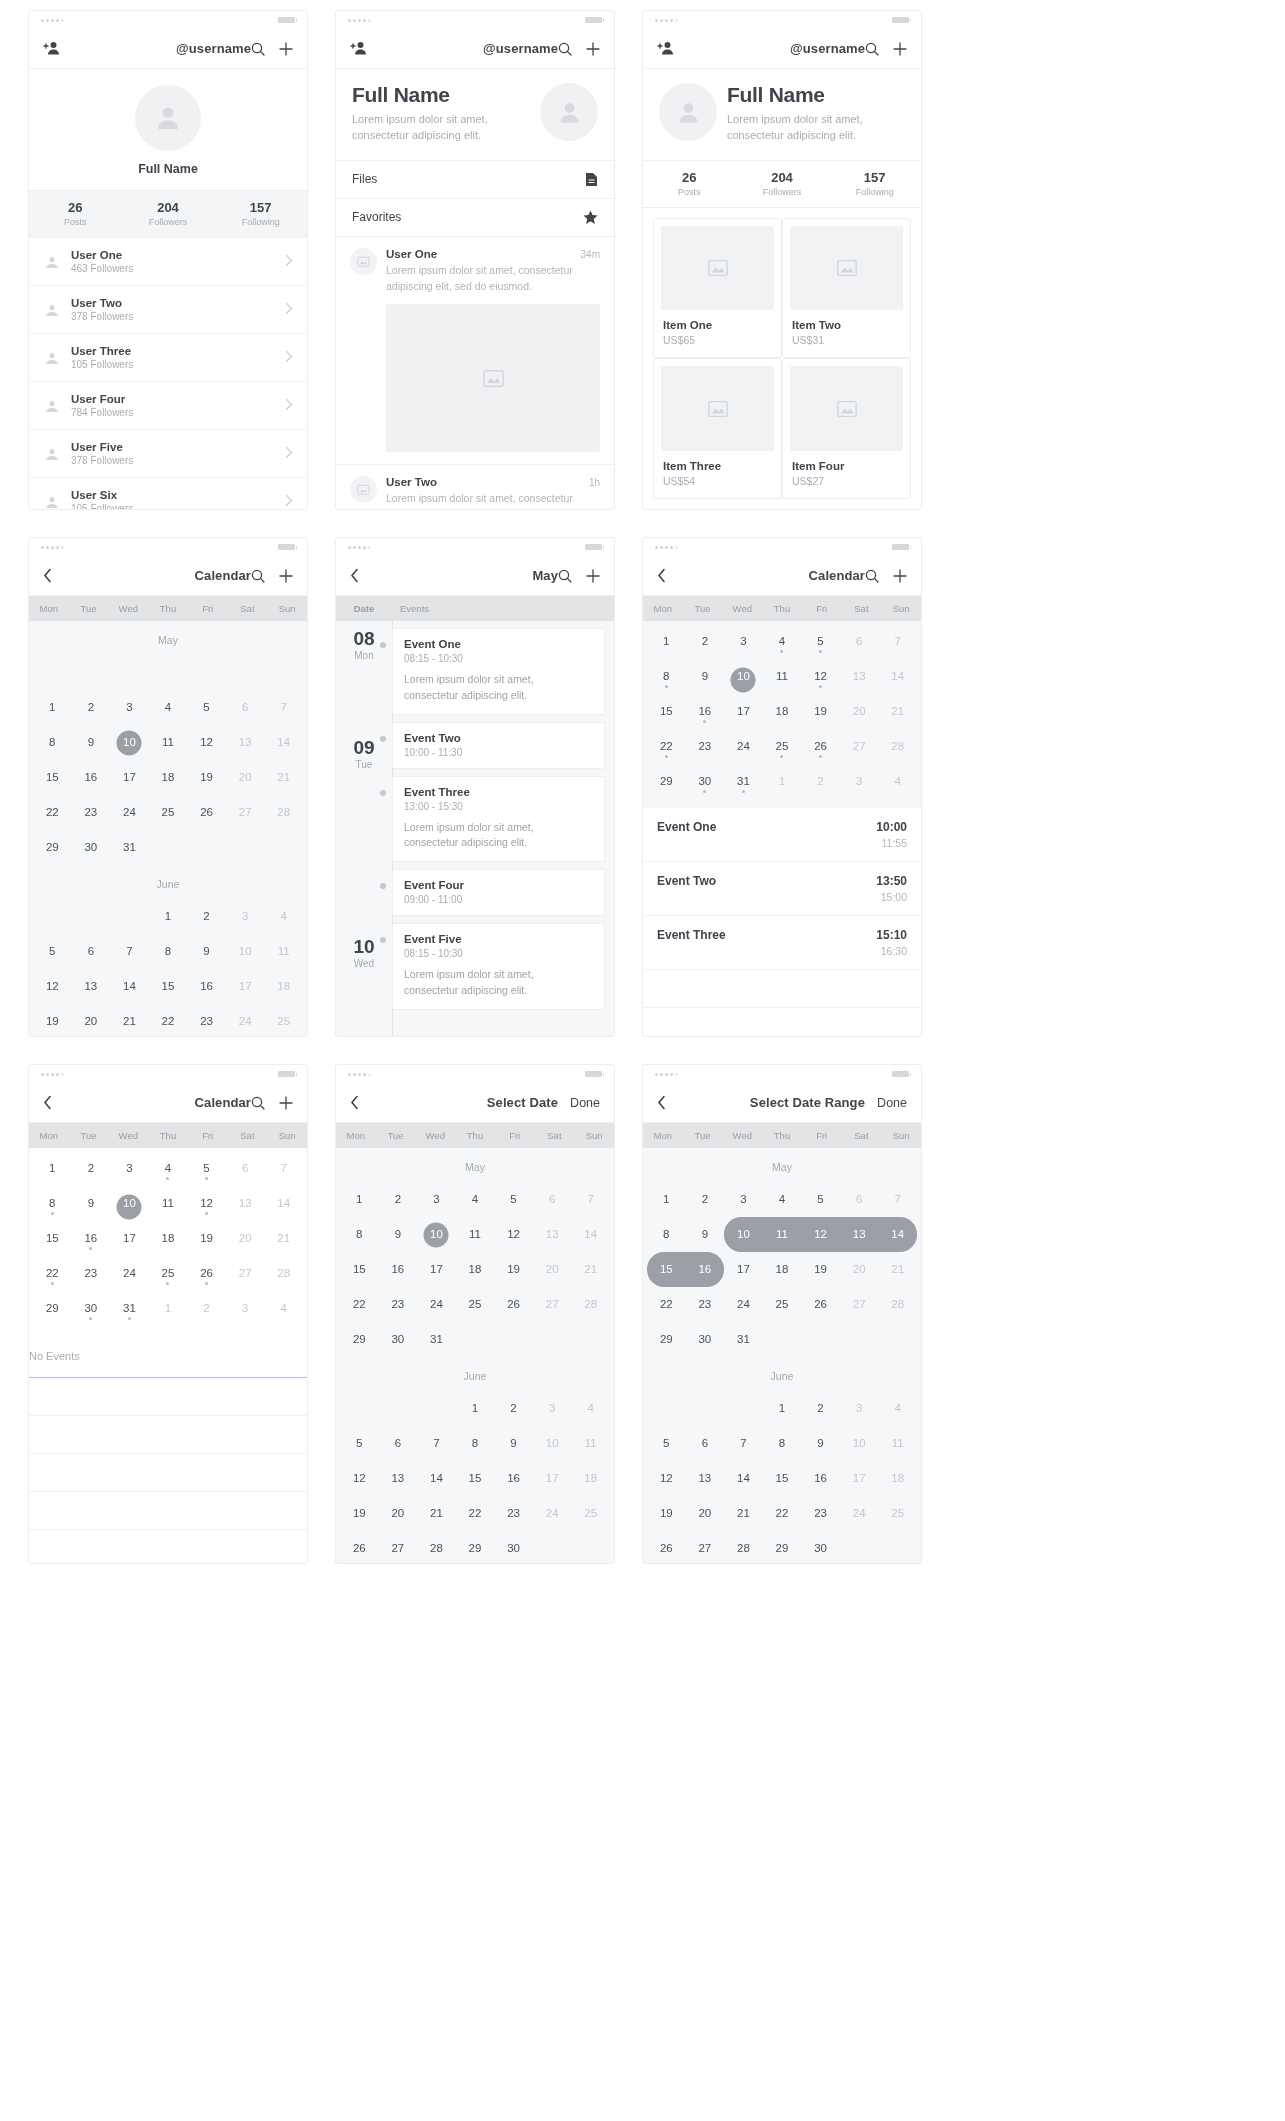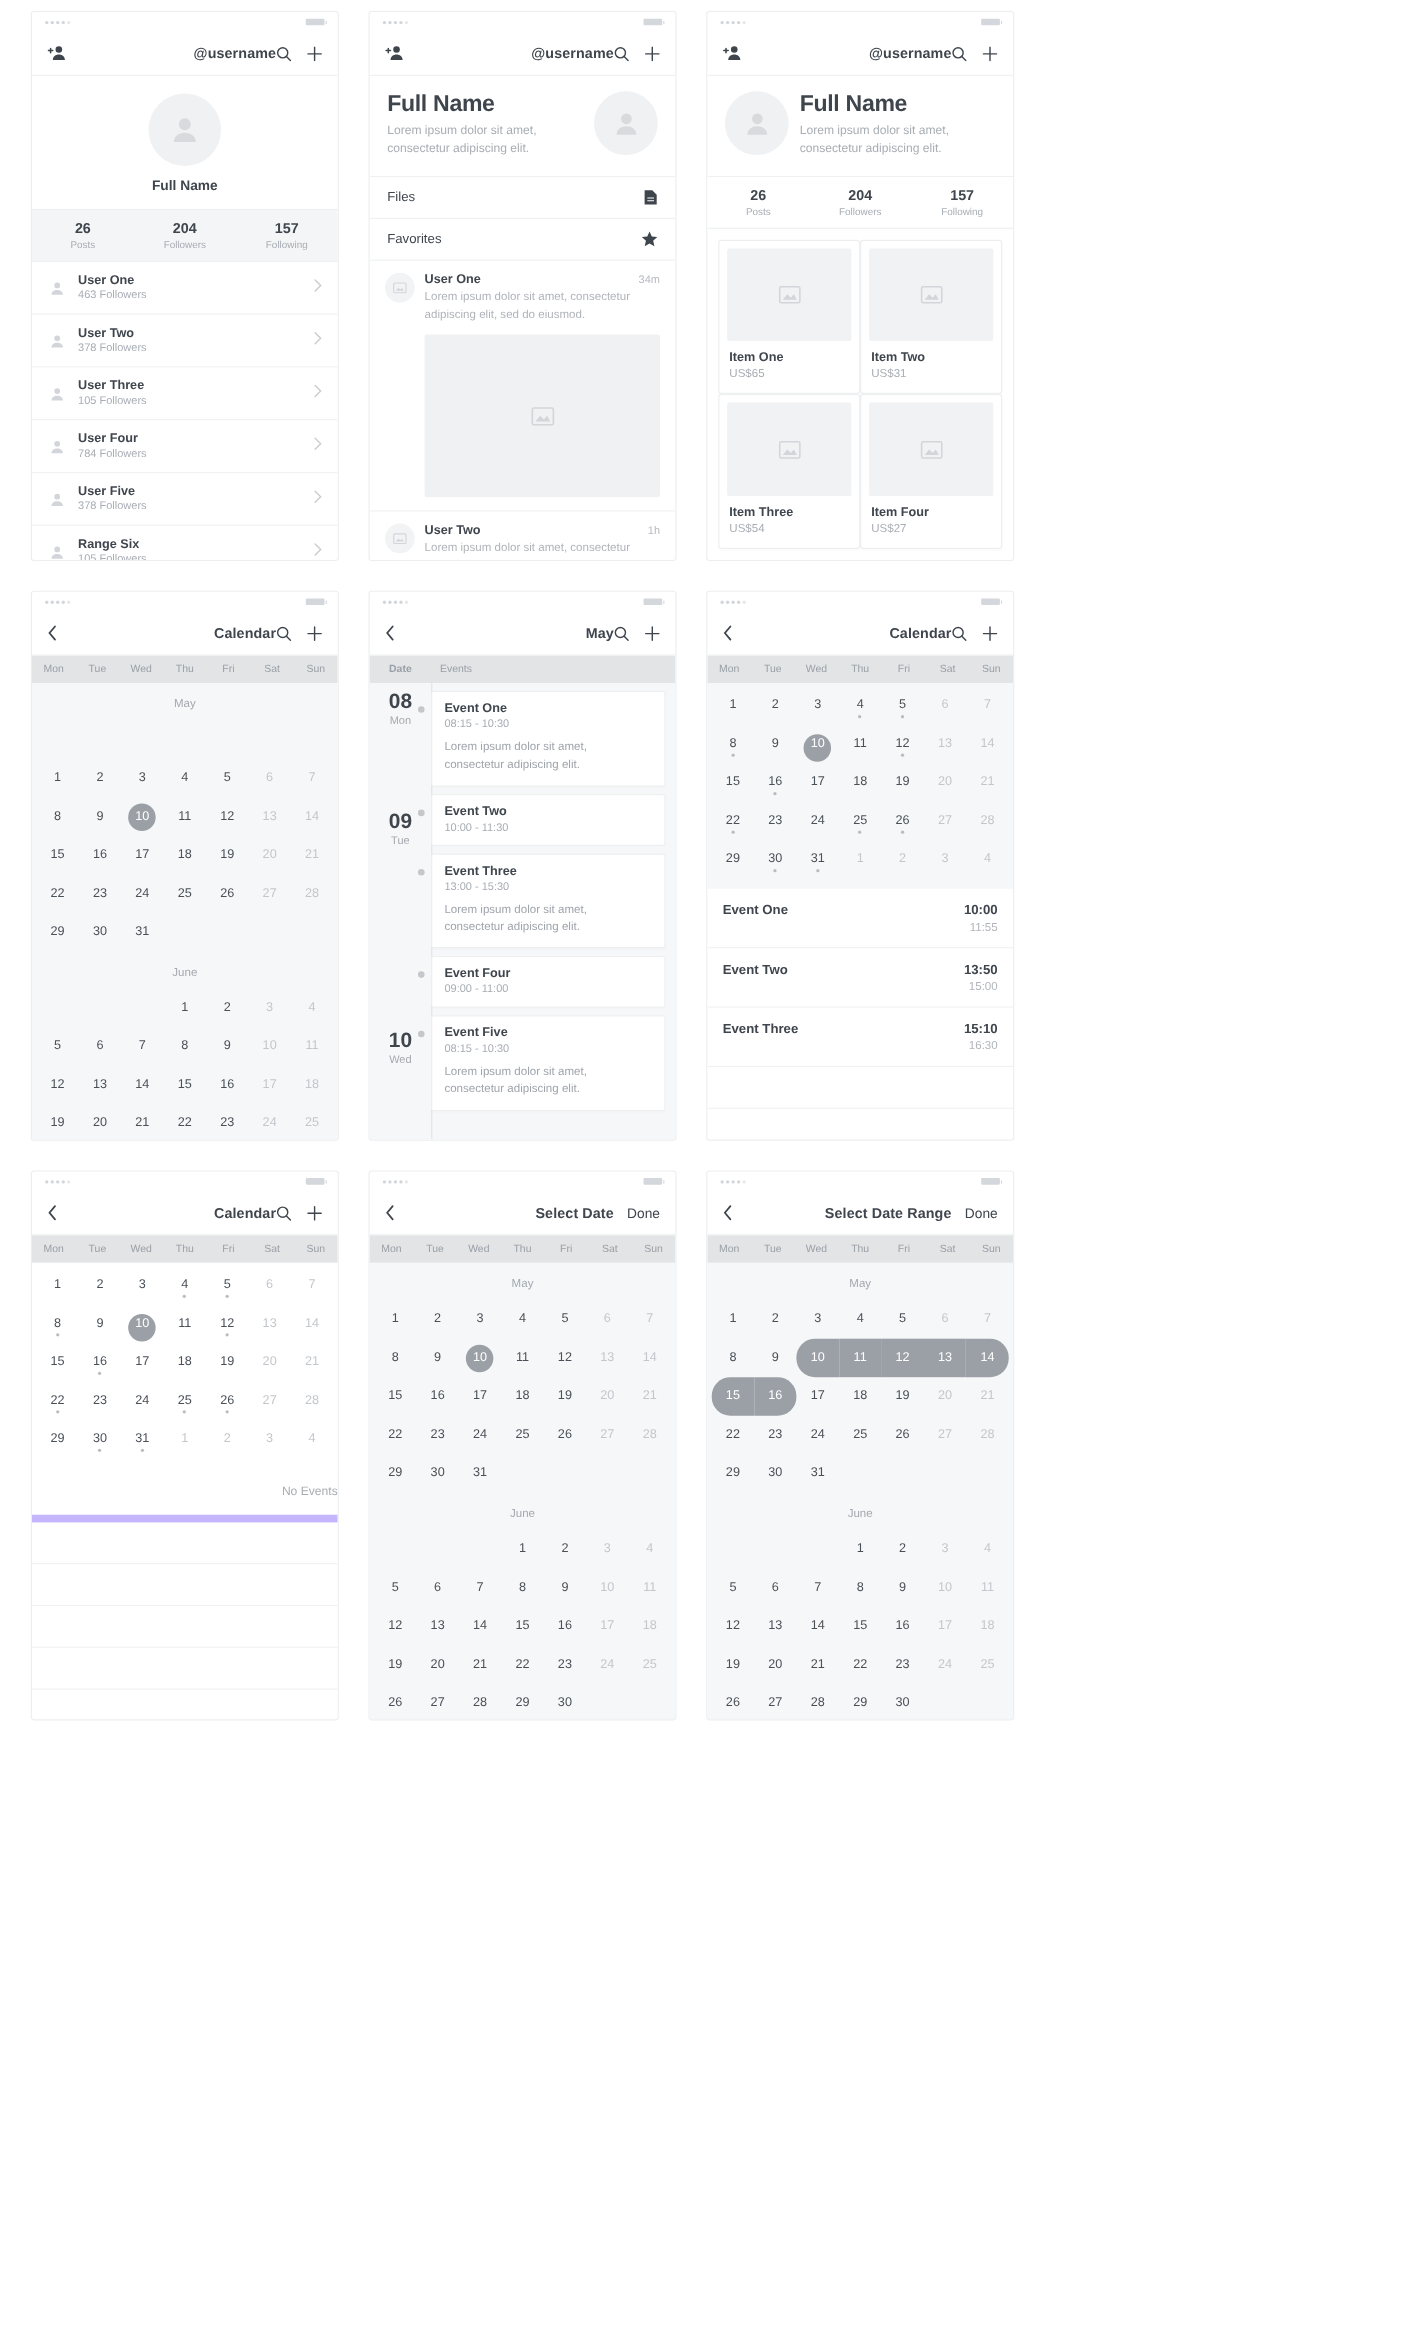--- a/index.html
+++ b/index.html
@@ -224,21 +224,21 @@
   .ev-list { flex: 1; }
   .ev-row {
     display: flex; justify-content: space-between; align-items: flex-start;
     padding: 12px 14px 12px; border-bottom: 1px solid #f0f1f2; min-height: 54px;
   }
   .ev-row-name { font-size: 12px; font-weight: bold; color: #3f454d; }
   .ev-row-times { text-align: right; }
   .ev-t1 { font-size: 12px; font-weight: bold; color: #3f454d; }
   .ev-t2 { font-size: 10.5px; color: #b2b6bc; margin-top: 3px; }
   .ev-empty { border-bottom: 1px solid #f0f1f2; height: 38px; }
-  .noevents { text-align: right; font-size: 11px; color: #a8adb4; padding: 15px 0; border-bottom: 7px solid #c4b5fd; }
+  .noevents { text-align: left; font-size: 11px; color: #a8adb4; padding: 15px 0; border-bottom: 1px solid #c4b5fd; }
 </style>
 </head>
 <body>
 
 <div class="grid">
 
   <div class="phone">
     <div class="statusbar">
       <div class="dots">
           <i></i>
@@ -374,21 +374,21 @@
             </svg></span>
       </div>
       <div class="user-row">
         <span class="avatar-sm">
             <svg width="14" height="14" viewBox="0 0 14 14">
               <circle cx="7" cy="4.5" r="2.6" fill="#d2d5d9"></circle>
               <path d="M1.8 13c0-2.7 2.3-4.3 5.2-4.3s5.2 1.6 5.2 4.3z" fill="#d2d5d9"></path>
             </svg>
           </span>
         <div class="user-info">
-          <div class="user-name">Range Six</div>
+          <div class="user-name">User Six</div>
           <div class="user-sub">105 Followers</div>
         </div>
         <span class="chev"><svg width="8" height="13" viewBox="0 0 8 13">
               <path d="M1.5 1.5L6.5 6.5L1.5 11.5" fill="none" stroke="#c9ccd1" stroke-width="1.3" stroke-linecap="round"></path>
             </svg></span>
       </div>
     </div>
   </div>
 
   <div class="phone">

